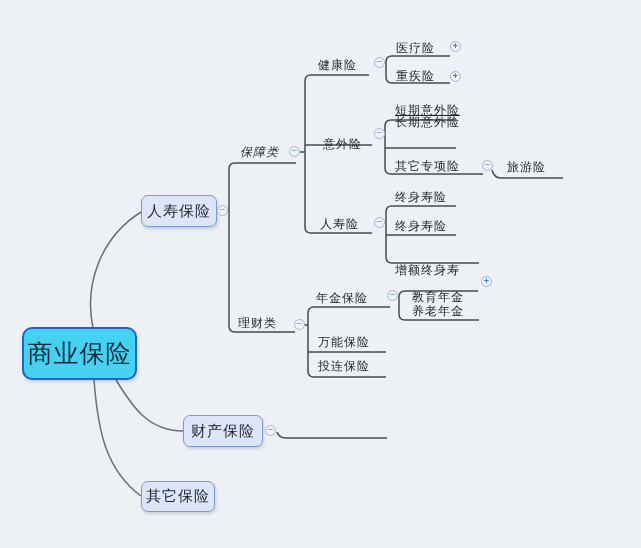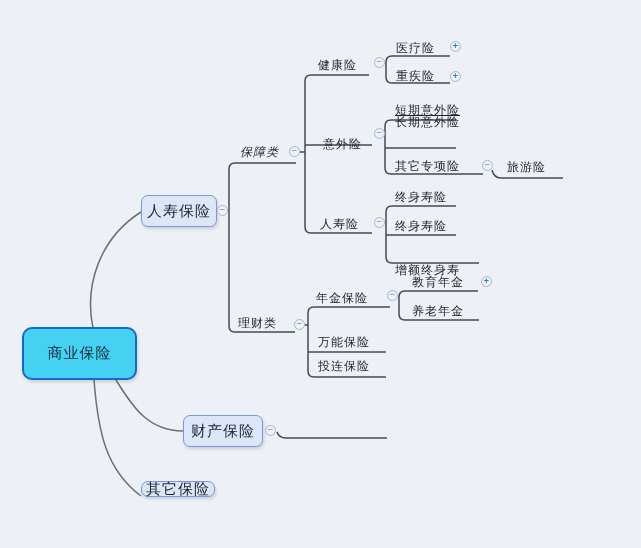--- a/index.html
+++ b/index.html
@@ -5,21 +5,21 @@
   html,body{margin:0;padding:0;}
   body{background:#edf0f4;font-family:"Liberation Sans","DejaVu Sans",sans-serif;}
   .stage{position:relative;width:641px;height:548px;background:#edf0f4;overflow:hidden;}
   .links{position:absolute;left:0;top:0;width:641px;height:548px;}
 
   
   .bnode{position:absolute;display:flex;align-items:center;justify-content:center;
          box-sizing:border-box;letter-spacing:1px;color:#1b2530;
          box-shadow:1px 2px 3px rgba(40,60,90,.18);}
   .bnode.root{background:#44d1f2;border:2px solid #1a66c9;border-radius:10px;
-              font-size:15px;color:#122b3e;}
+              font-size:25px;color:#122b3e;}
   .bnode.branch{background:#dde6f8;border:1.5px solid #7d99da;border-radius:7px;
                 font-size:15px;}
 
   
   .tnode{position:absolute;font-size:12px;line-height:16px;letter-spacing:1px;
          color:#1e2126;white-space:nowrap;}
 
   
   .exp{position:absolute;width:11px;height:11px;border-radius:50%;
        background:#edf1f8;border:1px solid #a8b6cf;box-sizing:border-box;
@@ -61,40 +61,40 @@
   </div>
 
   <div class="bnode branch" style="left:141px;top:195px;width:76px;height:32px;">
     <span>人寿保险</span>
   </div>
 
   <div class="bnode branch" style="left:183px;top:415px;width:80px;height:32px;">
     <span>财产保险</span>
   </div>
 
-  <div class="bnode branch" style="left:141px;top:481px;width:74px;height:16px;text-align:center;">
+  <div class="bnode branch" style="left:141px;top:481px;width:74px;height:31px;text-align:center;">
     <span>其它保险</span>
   </div>
 
   <div class="tnode" style="left:240px;top:144px;font-style:italic;">保障类</div>
   <div class="tnode" style="left:318px;top:57px;">健康险</div>
   <div class="tnode" style="left:396px;top:40px;">医疗险</div>
   <div class="tnode" style="left:396px;top:68px;">重疾险</div>
   <div class="tnode" style="left:317px;top:136px;margin-left:6px;">意外险</div>
   <div class="tnode" style="left:395px;top:102px;text-decoration:underline;">短期意外险</div>
   <div class="tnode" style="left:395px;top:114px;">长期意外险</div>
   <div class="tnode" style="left:395px;top:158px;">其它专项险</div>
   <div class="tnode" style="left:507px;top:159px;">旅游险</div>
   <div class="tnode" style="left:320px;top:216px;">人寿险</div>
   <div class="tnode" style="left:395px;top:189px;">终身寿险</div>
   <div class="tnode" style="left:395px;top:218px;">终身寿险</div>
   <div class="tnode" style="left:395px;top:262px;">增额终身寿</div>
   <div class="tnode" style="left:238px;top:315px;">理财类</div>
   <div class="tnode" style="left:316px;top:290px;">年金保险</div>
-  <div class="tnode" style="left:412px;top:274px;">教育年金</div>
+  <div class="tnode" style="left:412px;top:289px;">教育年金</div>
   <div class="tnode" style="left:412px;top:303px;">养老年金</div>
   <div class="tnode" style="left:318px;top:334px;">万能保险</div>
   <div class="tnode" style="left:318px;top:358px;">投连保险</div>
 
   <div class="exp" style="left:217px;top:205px;">−</div>
   <div class="exp" style="left:289px;top:146px;">−</div>
   <div class="exp" style="left:374px;top:57px;">−</div>
   <div class="exp plus" style="left:450px;top:41px;">+</div>
   <div class="exp plus" style="left:450px;top:71px;">+</div>
   <div class="exp" style="left:374px;top:128px;">−</div>

